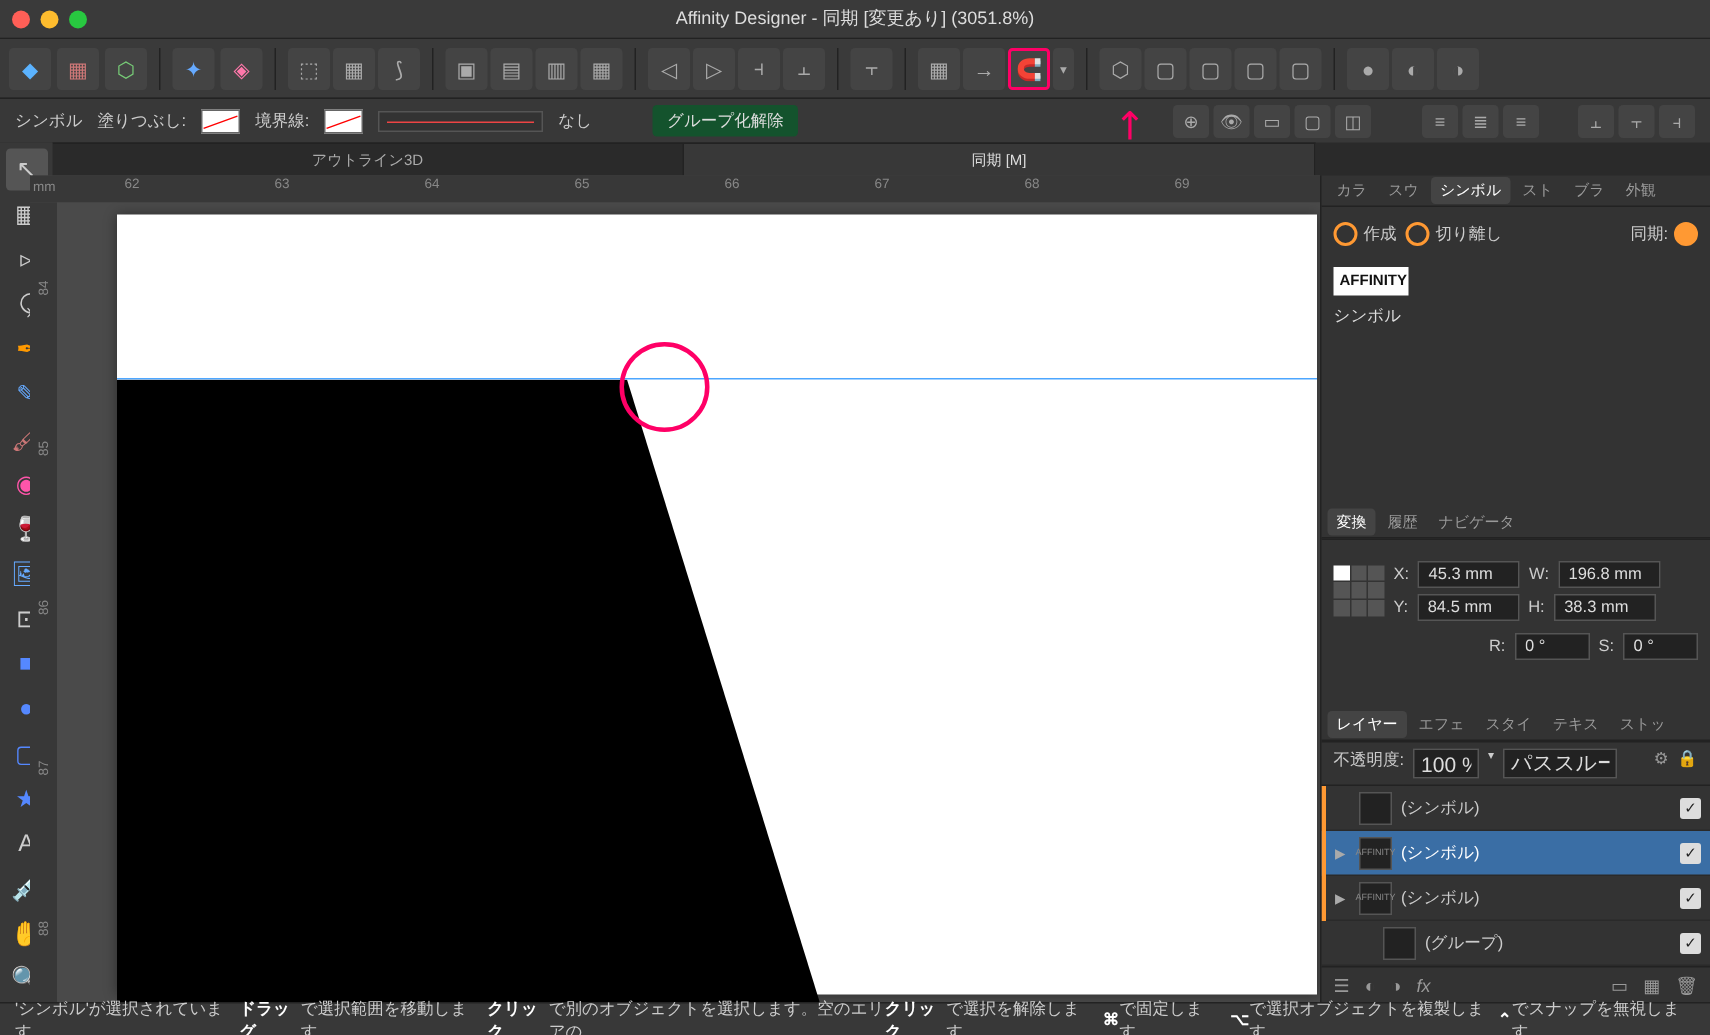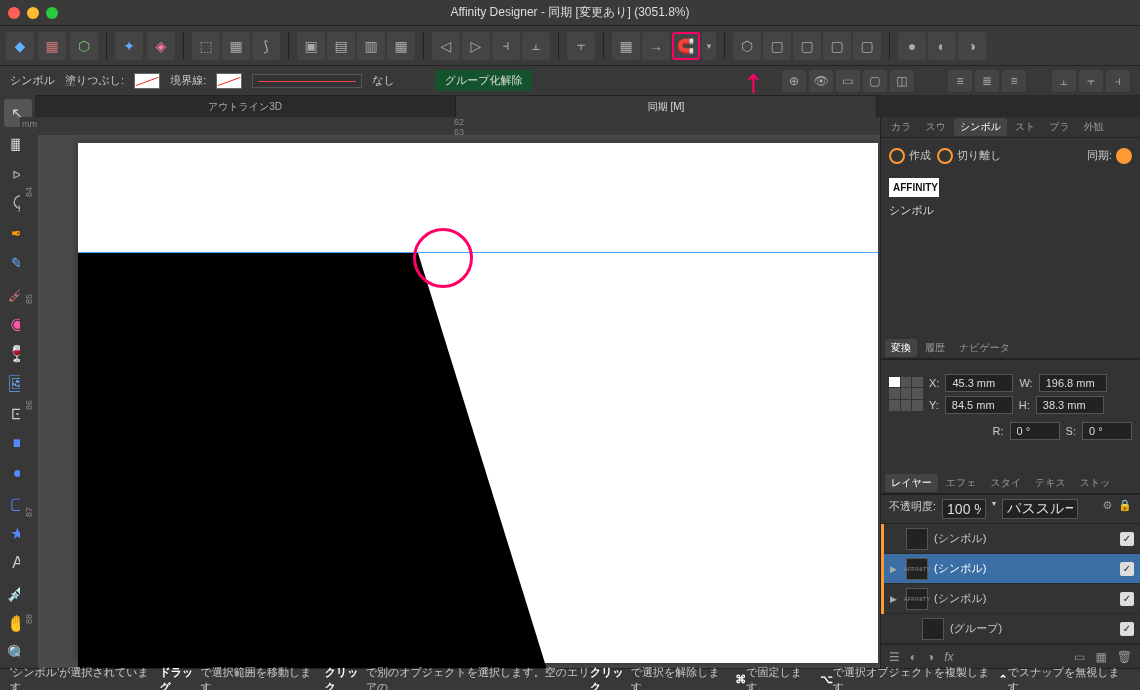--- a/index.html
+++ b/index.html
@@ -37,21 +37,21 @@
 .doctab { flex: 1; text-align: center; padding: 4px 0; color: #aaa; font-size: 10px; border-right: 1px solid #222; }
 .doctab.active { background: #383838; color: #ddd; }
 
 
 .main { display: flex; height: 551px; }
 .tools-left { width: 35px; background: #383838; display: flex; flex-direction: column; align-items: center; padding-top: 4px; gap: 2px; position: absolute; left:0; top:95px; height: 573px; }
 .tool { width: 28px; height: 28px; display: flex; align-items: center; justify-content: center; color: #ccc; font-size: 16px; border-radius: 3px; }
 .tool.active { background: #555; }
 
 .canvas-wrap { flex: 1; background: #4a4a4a; position: relative; margin-left: 20px; }
-.ruler-h { height: 18px; background: #383838; color: #888; font-size: 9px; display: flex; align-items: center; overflow: hidden; padding-left: 18px; flex-direction: column; }
+.ruler-h { height: 18px; background: #383838; color: #888; font-size: 9px; display: flex; overflow: hidden; padding-left: 18px; }
 .ruler-h span { width: 100px; display: inline-block; text-align: center; }
 .ruler-v { position: absolute; left: 0; top: 18px; bottom: 0; width: 18px; background: #383838; color: #888; font-size: 9px; display: flex; flex-direction: column; justify-content: space-around; }
 .ruler-v span { transform: rotate(-90deg); }
 .ruler-unit { position:absolute; left:2px; top:2px; color:#888; font-size:9px; }
 
 .canvas { position: absolute; left: 18px; top: 18px; right: 0; bottom: 0; background: #4a4a4a; overflow: hidden; }
 .page { position: absolute; left: 40px; top: 8px; width: 800px; height: 520px; background: #fff; box-shadow: 0 0 8px rgba(0,0,0,.4); }
 .shape { position: absolute; left: 0; top: 110px; width: 470px; height: 420px; background: #000; clip-path: polygon(0 0, 340px 0, 470px 100%, 0 100%); }
 .hline { position: absolute; left: 0; right: 0; top: 109px; height: 1px; background: #4da6ff; }
 .sel-circle { position: absolute; left: 335px; top: 85px; width: 60px; height: 60px; border: 3px solid #ff0066; border-radius: 50%; pointer-events: none; }

